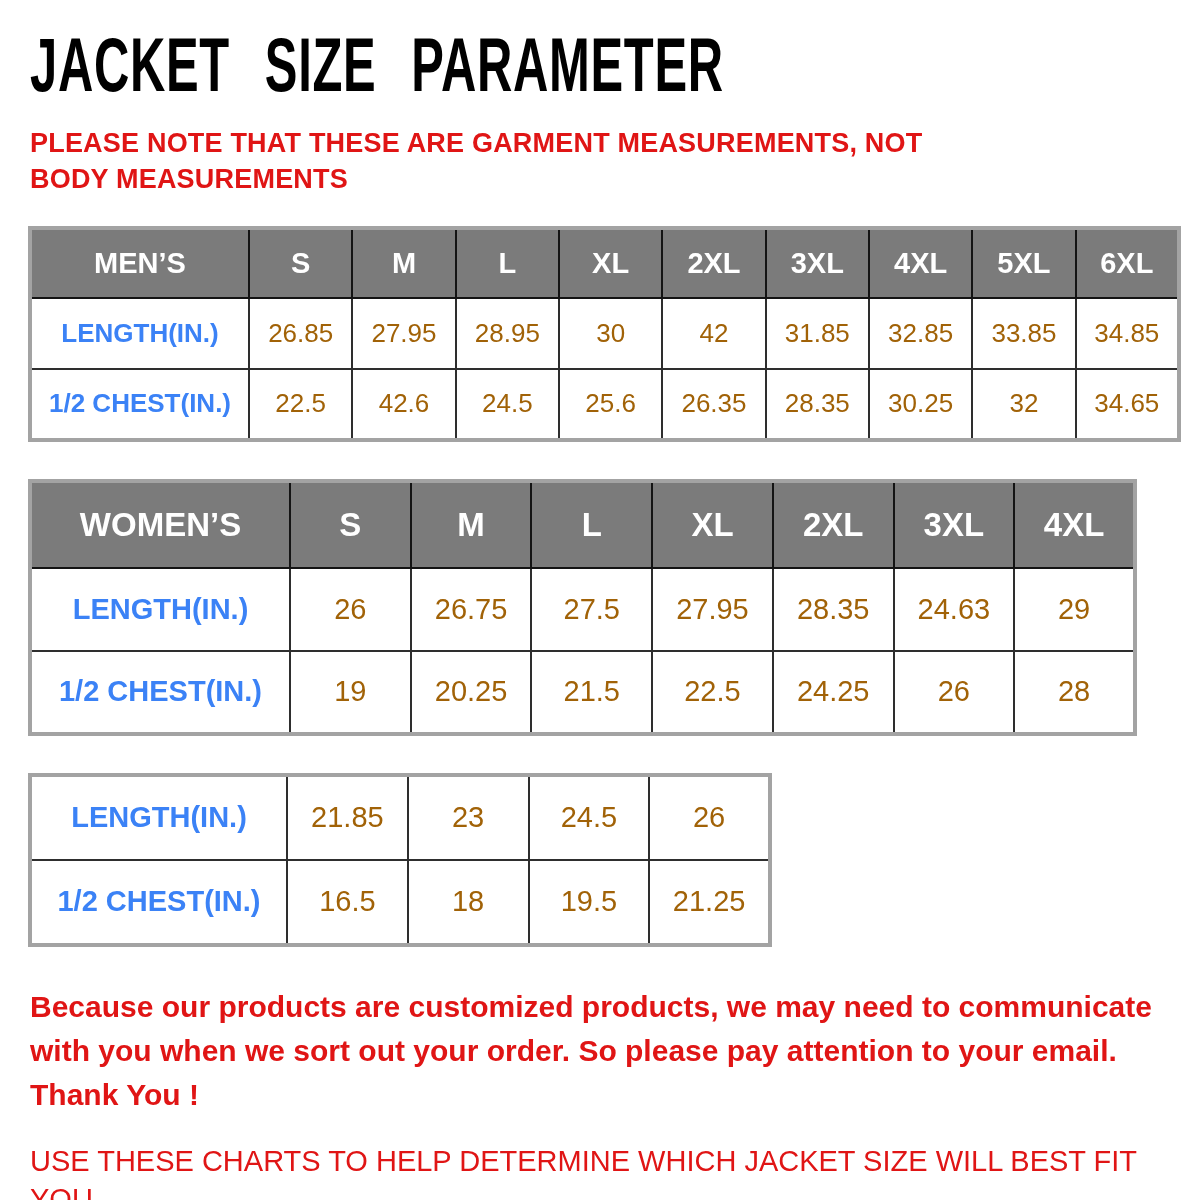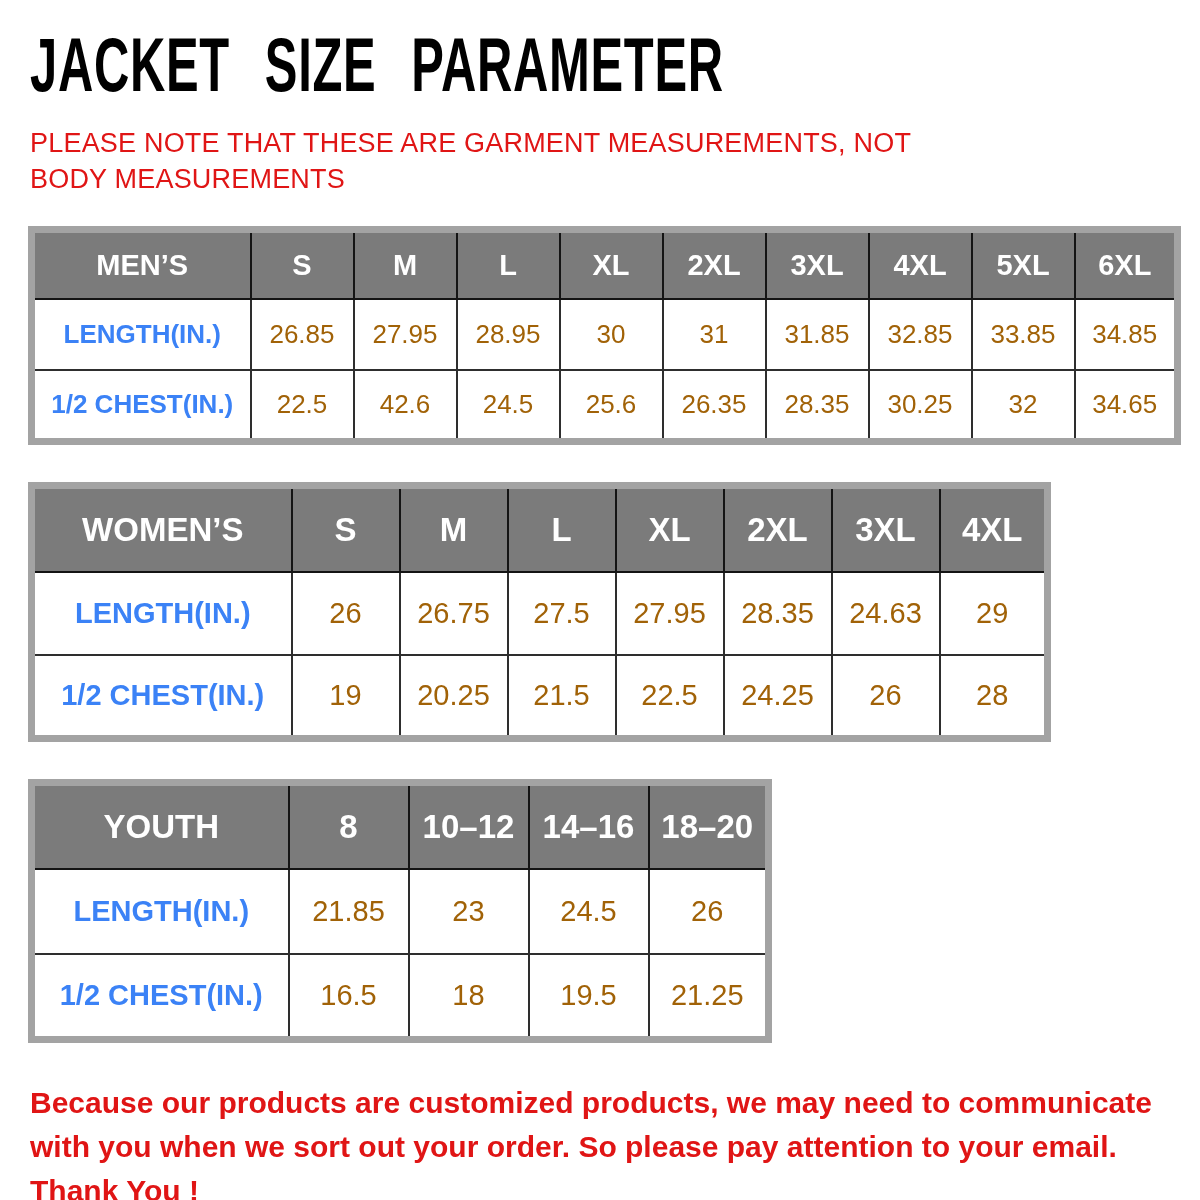--- a/index.html
+++ b/index.html
@@ -27,31 +27,31 @@
     transform: scale(0.68, 1.06);
     transform-origin: left top;
   }
 
   
   .note {
     margin: 22px 0 0 30px;
     width: 900px;
     font-size: 27px;
     line-height: 1.33;
-    font-weight: normal;
+    font-weight: bold;
     letter-spacing: 0.2px;
   }
   .red { color: #e01515; }
 
   
   table.size-table {
     border-collapse: collapse;
     table-layout: fixed;
     margin-left: 28px;
-    border: 7px solid #a3a3a3;
+    border: 4px solid #a3a3a3;
   }
   table.size-table th, table.size-table td {
     border: 2px solid #2e2e2e;
     text-align: center;
     vertical-align: middle;
     padding: 0;
     overflow: hidden;
   }
   tr.head-row th {
     background: #7b7b7b;
@@ -63,21 +63,21 @@
   td.val { font-weight: normal; color: #a16207; }
 
   
   table.mens { width: 1153px; margin-top: 28px; }
   table.mens tr.head-row { height: 70px; }
   table.mens tr.data-row { height: 71px; }
   table.mens th { font-size: 29px; }
   table.mens td { font-size: 26px; }
 
   
-  table.womens { width: 1023px; margin-top: 37px; }
+  table.womens { width: 1109px; margin-top: 37px; }
   table.womens tr.head-row { height: 87px; }
   table.womens tr.data-row { height: 83px; }
   table.womens th { font-size: 33px; }
   table.womens td { font-size: 29px; }
 
   
   table.youth { width: 744px; margin-top: 37px; }
   table.youth tr.head-row { height: 87px; }
   table.youth tr.data-row { height: 85px; }
   table.youth th { font-size: 33px; }
@@ -135,21 +135,21 @@
         <th>4XL</th>
         <th>5XL</th>
         <th>6XL</th>
       </tr>
       <tr class="data-row">
         <td class="row-label">LENGTH(IN.)</td>
         <td class="val">26.85</td>
         <td class="val">27.95</td>
         <td class="val">28.95</td>
         <td class="val">30</td>
-        <td class="val">31</td>
+        <td class="val">42</td>
         <td class="val">31.85</td>
         <td class="val">32.85</td>
         <td class="val">33.85</td>
         <td class="val">34.85</td>
       </tr>
       <tr class="data-row">
         <td class="row-label">1/2 CHEST(IN.)</td>
         <td class="val">22.5</td>
         <td class="val">42.6</td>
         <td class="val">24.5</td>
@@ -210,27 +210,20 @@
 
   <table class="size-table youth">
     <colgroup>
       <col style="width:257px">
         <col>
         <col>
         <col>
         <col>
     </colgroup>
     <tbody>
-      <tr class="head-row">
-        <th>YOUTH</th>
-        <th>8</th>
-        <th>10–12</th>
-        <th>14–16</th>
-        <th>18–20</th>
-      </tr>
       <tr class="data-row">
         <td class="row-label">LENGTH(IN.)</td>
         <td class="val">21.85</td>
         <td class="val">23</td>
         <td class="val">24.5</td>
         <td class="val">26</td>
       </tr>
       <tr class="data-row">
         <td class="row-label">1/2 CHEST(IN.)</td>
         <td class="val">16.5</td>

